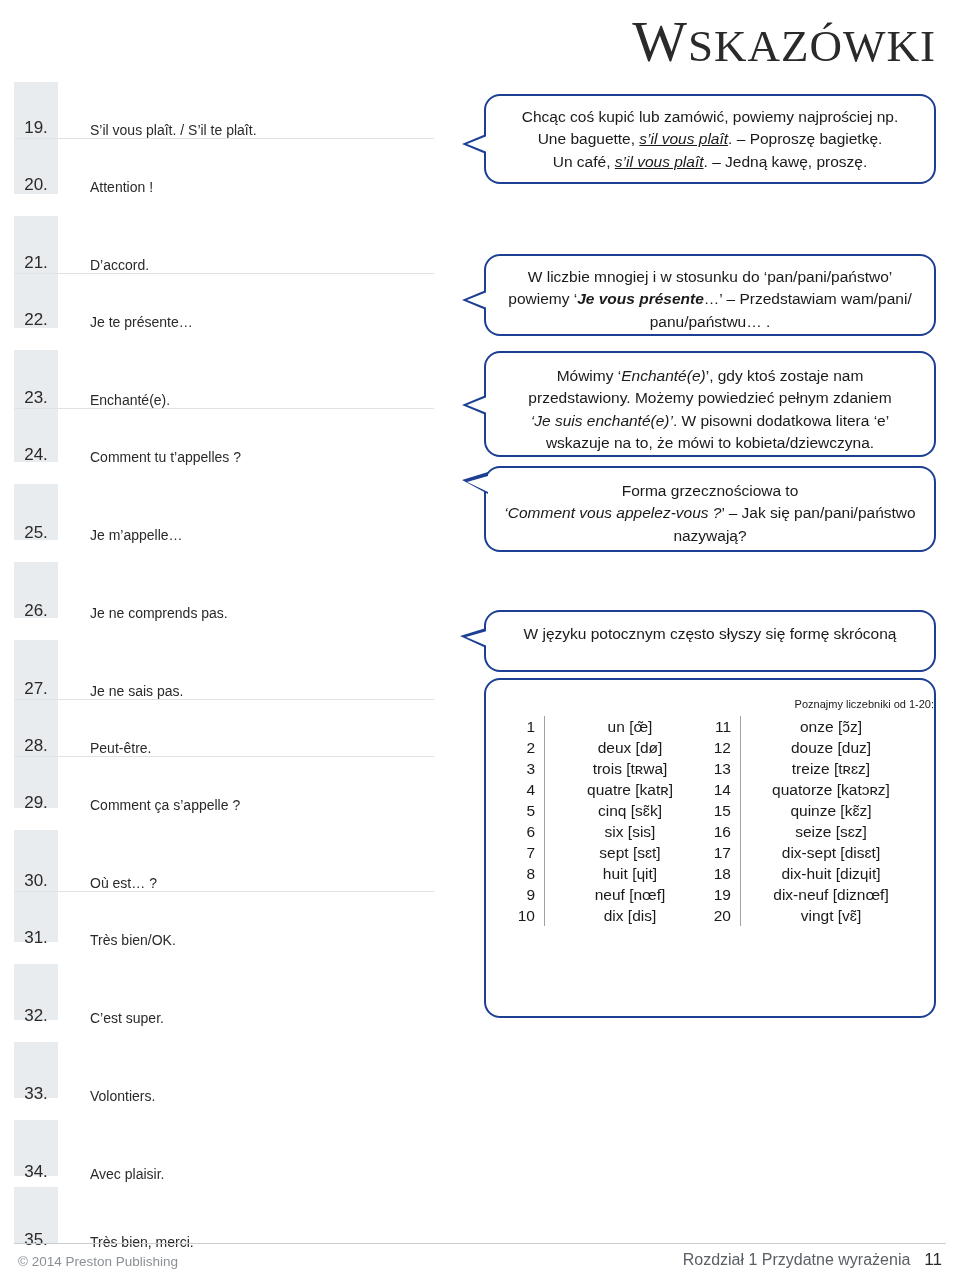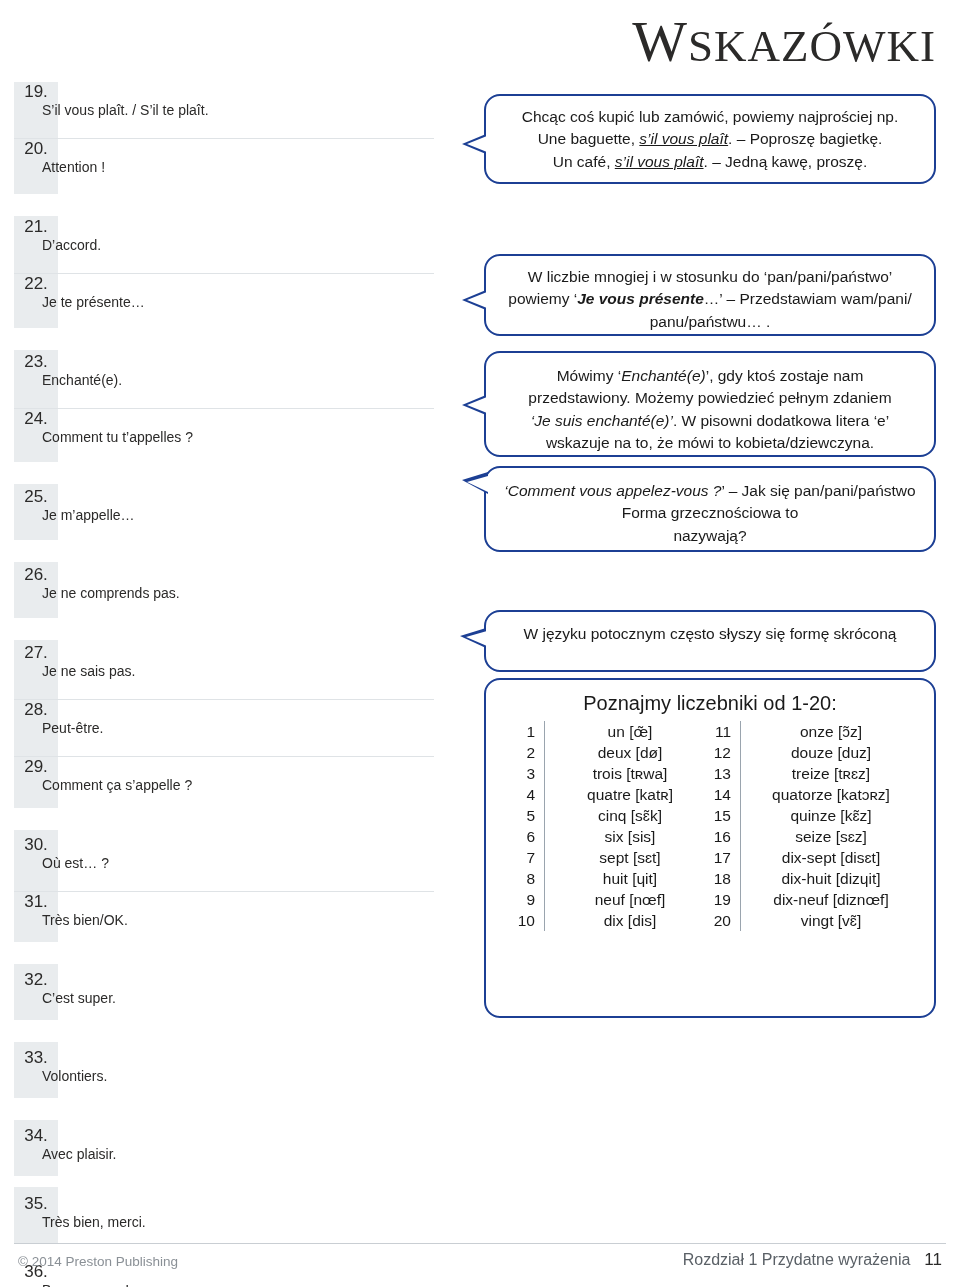--- a/index.html
+++ b/index.html
@@ -33,24 +33,23 @@
 
   
   .list-col {
     position: absolute;
     left: 14px;
     top: 82px;
     width: 420px;
   }
   .list-row {
     display: flex;
-    align-items: flex-start;
+    align-items: flex-end;
     height: 56px;
     border-bottom: 1px solid #dfe3e6;
-    flex-direction: column;
   }
   .list-row.nb {
     border-bottom: none;
   }
   .list-num {
     width: 44px;
     text-align: center;
     font-size: 17px;
     color: #2b2a29;
     font-weight: 400;
@@ -113,23 +112,23 @@
 
   
   .numbers-bubble {
     position: absolute;
     border: 2px solid #1c3f94;
     border-radius: 16px;
     background: #ffffff;
     box-sizing: border-box;
   }
   .numbers-title {
-    text-align: center;
-    font-size: 20px;
-    padding-top: 12px;
+    text-align: right;
+    font-size: 11px;
+    padding-top: 18px;
     padding-bottom: 6px;
     color: #1a1a1a;
   }
   .numbers-grid {
     display: flex;
     justify-content: center;
     gap: 0px;
     padding-bottom: 10px;
   }
   .num-table {
@@ -331,24 +330,24 @@
   <div>przedstawiony. Możemy powiedzieć pełnym zdaniem</div>
   <div>
     <i>‘Je suis enchanté(e)’</i><span>. W pisowni dodatkowa litera ‘e’</span>
   </div>
   <div>wskazuje na to, że mówi to kobieta/dziewczyna.</div>
   <span class="tail-outer" style="left:-24px; top:42px; border-width:10px 24px 10px 0; border-color:transparent #1c3f94 transparent transparent;"></span>
   <span class="tail-inner" style="left:-19px; top:44px; border-width:8px 20px 8px 0; border-color:transparent #ffffff transparent transparent;"></span>
 </div>
 
 <div class="bubble" style="left:484px; top:460px; width:452px; height:86px; padding-top:12px;">
+  <div>Forma grzecznościowa to</div>
   <div>
     <i>‘Comment vous appelez-vous ?</i><span>’ – Jak się pan/pani/państwo</span>
   </div>
-  <div>Forma grzecznościowa to</div>
   <div>nazywają?</div>
   <span class="tail-outer" style="left:-24px; top:4px; border-width:8px 26px 14px 0; border-color:transparent #1c3f94 transparent transparent;"></span>
   <span class="tail-inner" style="left:-19px; top:8px; border-width:6px 21px 10px 0; border-color:transparent #ffffff transparent transparent;"></span>
 </div>
 
 <div class="bubble" style="left:484px; top:604px; width:452px; height:62px; padding-top:11px;">
   <div>W języku potocznym często słyszy się formę skróconą</div>
   <span class="tail-outer" style="left:-26px; top:16px; border-width:8px 26px 12px 0; border-color:transparent #1c3f94 transparent transparent;"></span>
   <span class="tail-inner" style="left:-20px; top:19px; border-width:6px 21px 9px 0; border-color:transparent #ffffff transparent transparent;"></span>
 </div>

